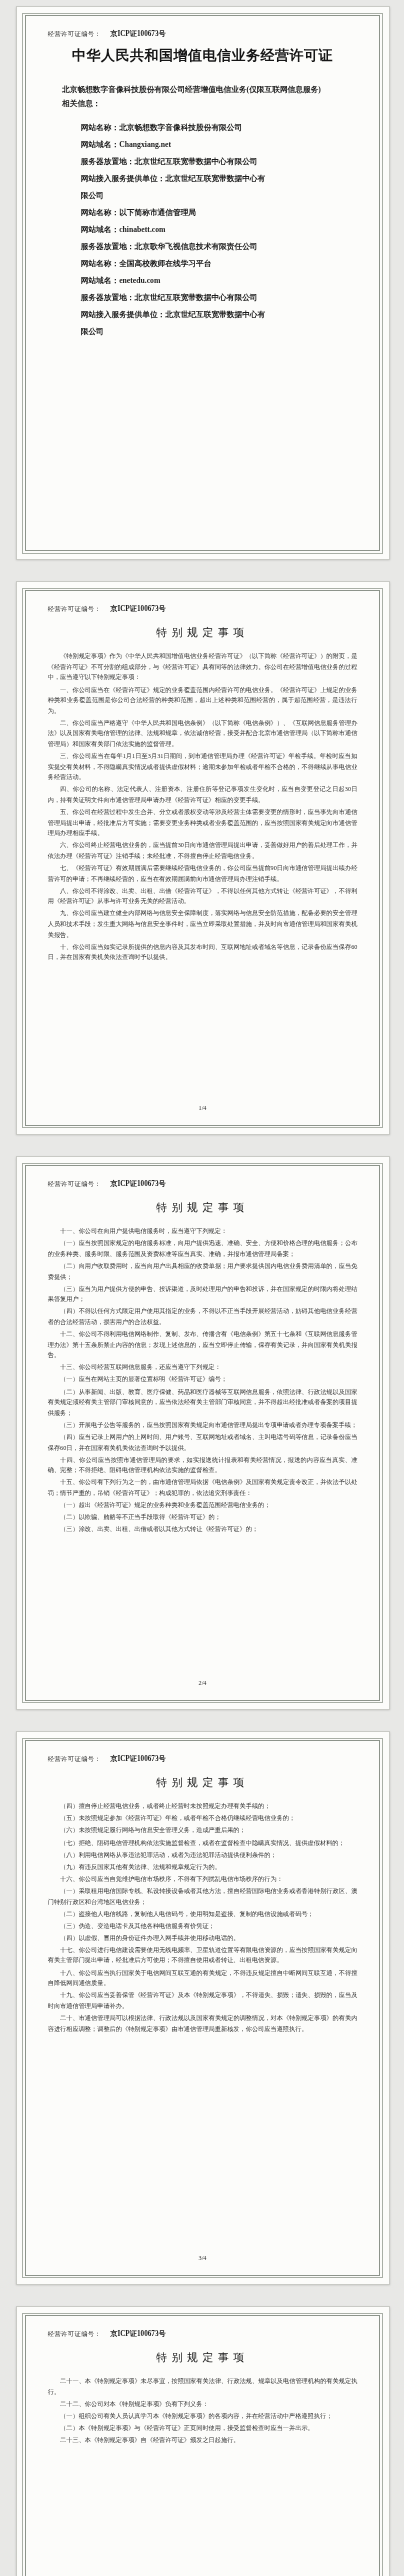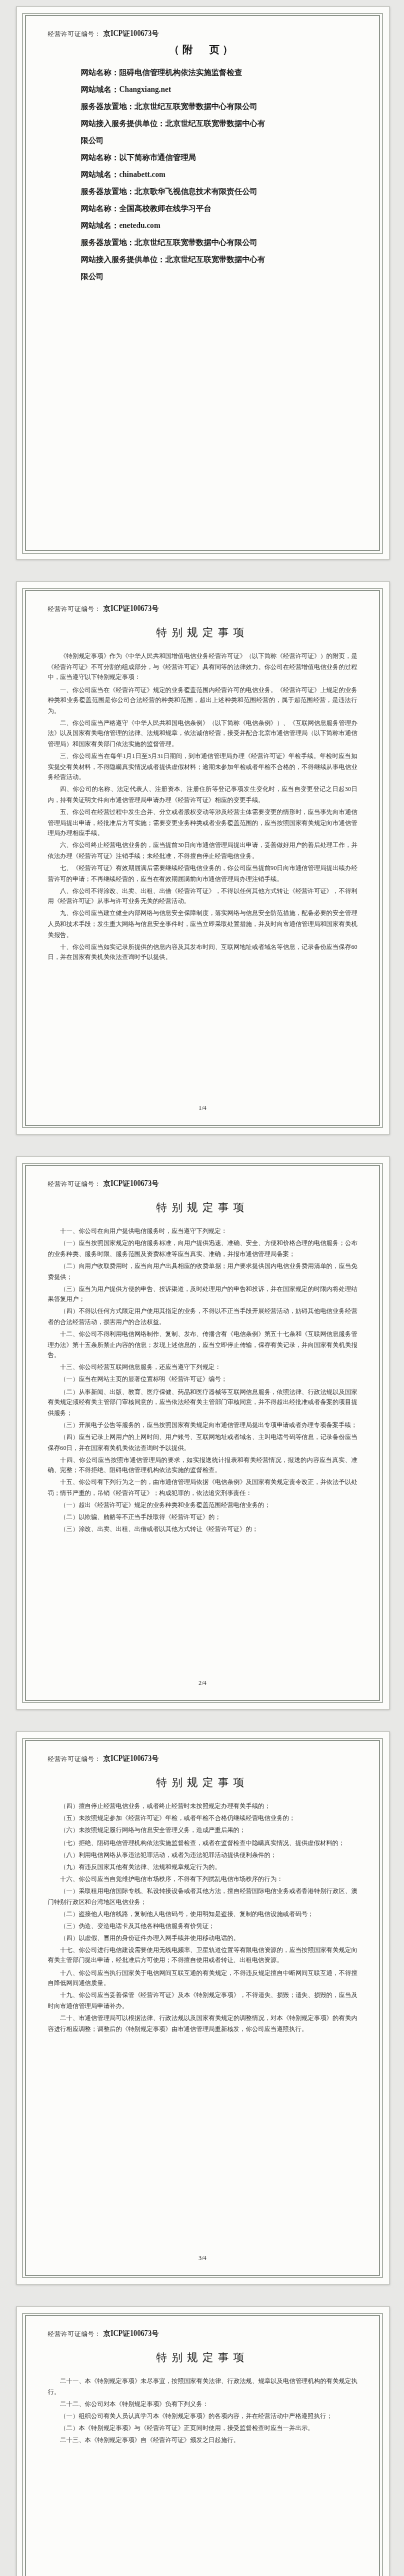--- a/index.html
+++ b/index.html
@@ -15,21 +15,21 @@
     border: 0.5px solid #c9cac5;
     box-sizing: border-box;
     box-shadow: 0 0.5px 2.1px rgba(0,0,0,0.18);
   }
   .frame { position: absolute; inset: 5.7px; border: 0.5px solid #a9afa6; pointer-events: none; }
   .frame::after { content: ""; position: absolute; inset: 1.5px; border: 1px solid #8d948b; }
   .content { position: absolute; inset: 8.2px; padding: 13.4px 23px; box-sizing: border-box; }
 
   .lic-header { font-size: 6.2px; color: #222; }
   .lic-label { font-size: 6.2px; letter-spacing: 0.5px; }
-  .lic-number { font-size: 7.2px; font-weight: bold; margin-left: 2px; }
+  .lic-number { font-size: 7.2px; font-weight: bold; margin-left: 9px; }
 
   
   .cert-title { text-align: center; font-size: 14px; font-weight: bold; color: #161616; margin: 8.2px 0 0; letter-spacing: 0.5px; }
   .cert-subtitle { text-align: center; font-size: 10.3px; font-weight: bold; color: #161616; margin: 4.1px 0 0; letter-spacing: 3.1px; }
   .cert-intro { margin: 18.5px 0 0 14.4px; width: 264px; font-size: 7.7px; font-weight: bold; line-height: 14px; color: #1d1d1d; }
   .entries { margin: 7.2px 0 0 33px; width: 192px; }
   .entry { font-size: 7.7px; font-weight: bold; line-height: 17px; color: #1d1d1d; }
 
   
   .prov-title { text-align: center; font-size: 10.8px; font-weight: normal; color: #141414; letter-spacing: 4.6px; margin: 12.4px 0 0; }
@@ -39,23 +39,24 @@
 </style>
 </head>
 <body>
 
 <section class="page" style="top:6.2px">
   <div class="frame"></div>
   <div class="content">
     <div class="lic-header">
       <span class="lic-label">经营许可证编号：</span><span class="lic-number">京ICP证100673号</span>
     </div>
-    <div class="cert-subtitle">（附　页）</div>
+    <h1 class="cert-title">中华人民共和国增值电信业务经营许可证</h1>
+    <p class="cert-intro">北京畅想数字音像科技股份有限公司经营增值电信业务(仅限互联网信息服务)相关信息：</p>
     <div class="entries">
-        <div class="entry"><span>网站名称：</span><span>阻碍电信管理机构依法实施监督检查</span></div>
+        <div class="entry"><span>网站名称：</span><span>北京畅想数字音像科技股份有限公司</span></div>
         <div class="entry"><span>网站域名：</span><span>Changxiang.net</span></div>
         <div class="entry"><span>服务器放置地：</span><span>北京世纪互联宽带数据中心有限公司</span></div>
         <div class="entry"><span>网站接入服务提供单位：</span><span>北京世纪互联宽带数据中心有限公司</span></div>
         <div class="entry"><span>网站名称：</span><span>以下简称市通信管理局</span></div>
         <div class="entry"><span>网站域名：</span><span>chinabett.com</span></div>
         <div class="entry"><span>服务器放置地：</span><span>北京歌华飞视信息技术有限责任公司</span></div>
         <div class="entry"><span>网站名称：</span><span>全国高校教师在线学习平台</span></div>
         <div class="entry"><span>网站域名：</span><span>enetedu.com</span></div>
         <div class="entry"><span>服务器放置地：</span><span>北京世纪互联宽带数据中心有限公司</span></div>
         <div class="entry"><span>网站接入服务提供单位：</span><span>北京世纪互联宽带数据中心有限公司</span></div>

